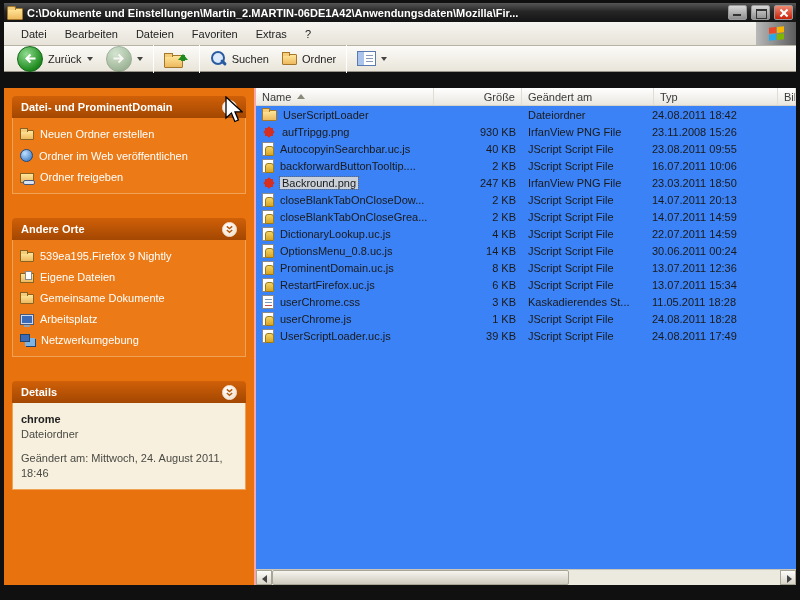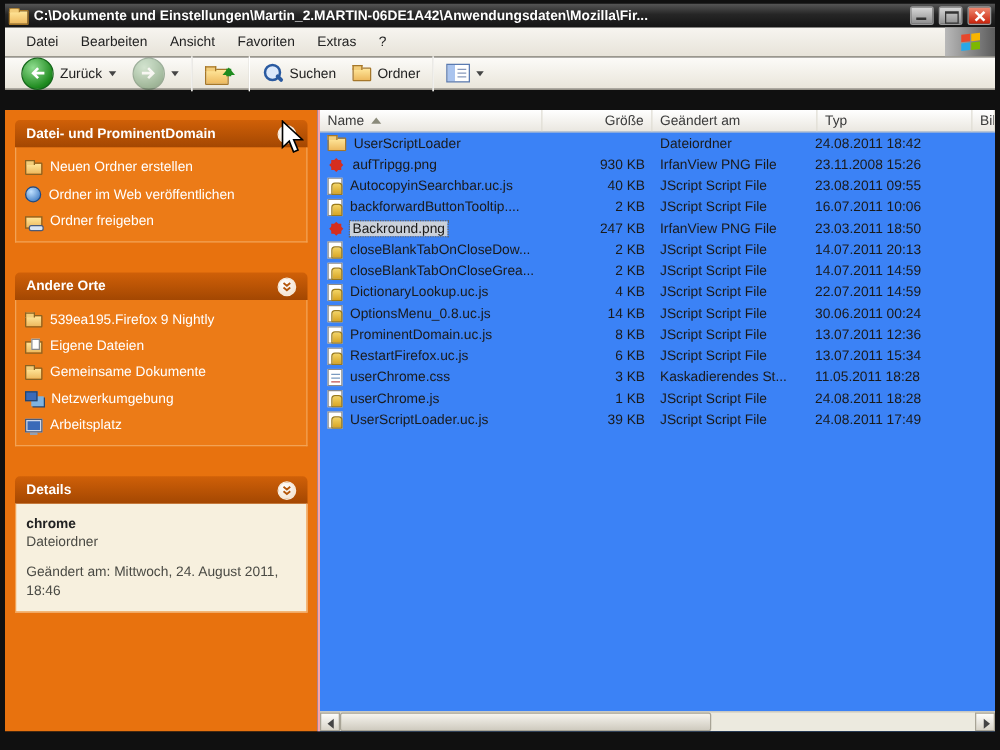--- a/index.html
+++ b/index.html
@@ -166,21 +166,21 @@
   <span class="tb-foldericon"></span>
   <span class="title-text">C:\Dokumente und Einstellungen\Martin_2.MARTIN-06DE1A42\Anwendungsdaten\Mozilla\Fir...</span>
   <span class="win-btn btn-min"></span>
   <span class="win-btn btn-max"></span>
   <span class="win-btn btn-close"></span>
 </div>
 
 <div class="menubar">
   <span class="menu-item">Datei</span>
   <span class="menu-item">Bearbeiten</span>
-  <span class="menu-item">Ansicht</span>
+  <span class="menu-item">Dateien</span>
   <span class="menu-item">Favoriten</span>
   <span class="menu-item">Extras</span>
   <span class="menu-item">?</span>
   <span class="menu-logo">
     <span class="flag">
         <i class="f1"></i>
         <i class="f4"></i>
         <i class="f3"></i>
         <i class="f2"></i>
       </span>
@@ -274,26 +274,26 @@
         </div>
         <div class="side-item">
           <span class="ic ic-docs"></span>
           <span>Eigene Dateien</span>
         </div>
         <div class="side-item">
           <span class="ic ic-folder"></span>
           <span>Gemeinsame Dokumente</span>
         </div>
         <div class="side-item">
+          <span class="ic ic-computer"></span>
+          <span>Arbeitsplatz</span>
+        </div>
+        <div class="side-item">
           <span class="ic ic-network"></span>
           <span>Netzwerkumgebung</span>
-        </div>
-        <div class="side-item">
-          <span class="ic ic-computer"></span>
-          <span>Arbeitsplatz</span>
         </div>
       </div>
     </div>
 
     <div class="panel">
       <div class="panel-header">
         <span>Details</span>
         <span class="chev-btn">
           <svg width="9" height="9" viewBox="0 0 10 10">
               <path d="M2 1.5 L5 4 L8 1.5 M2 5.5 L5 8 L8 5.5" stroke="#b4560a" stroke-width="1.6" fill="none"></path>

